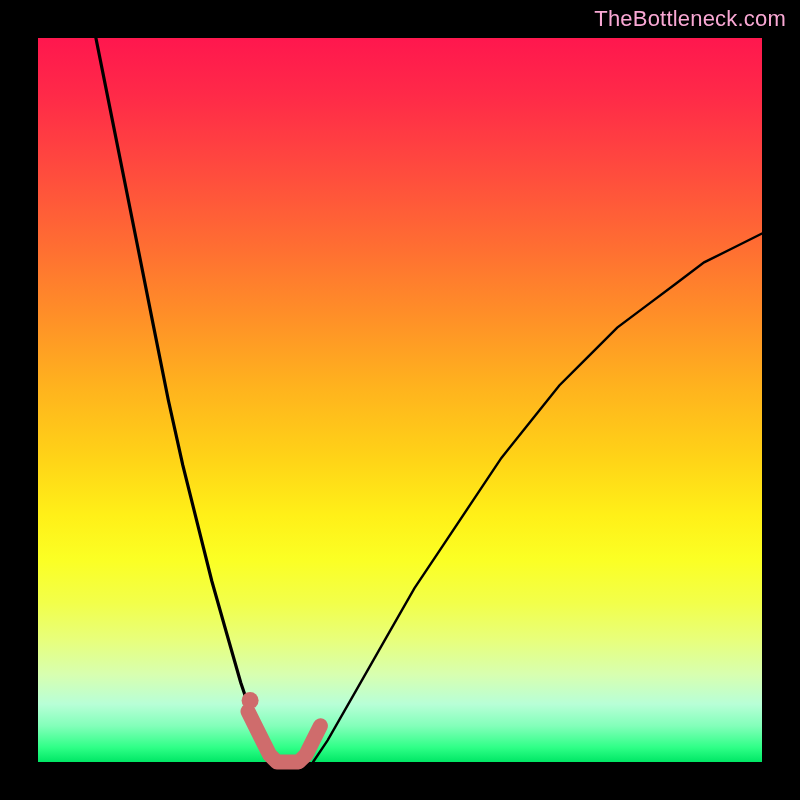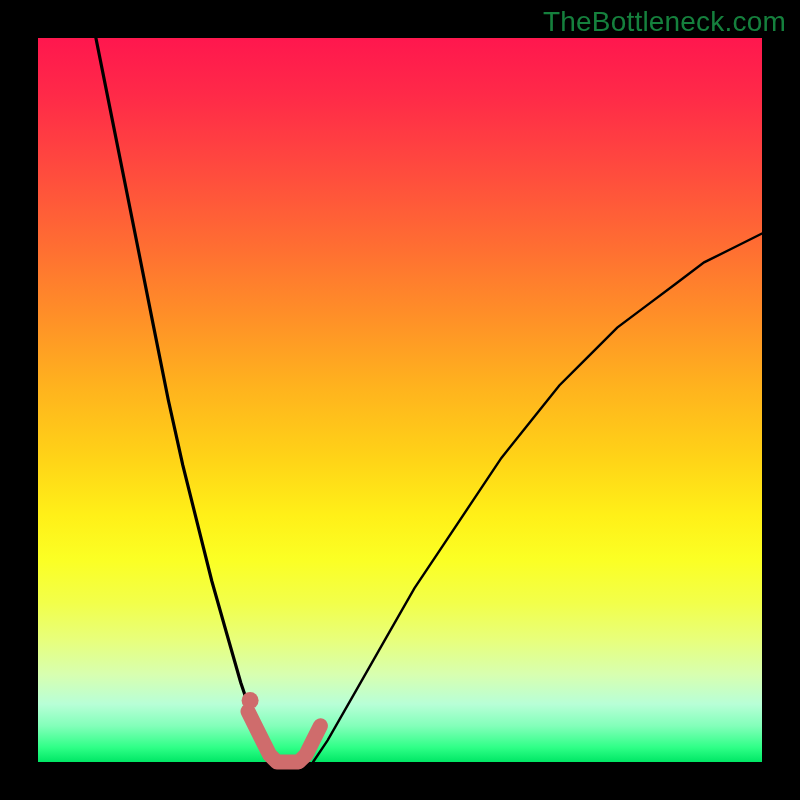--- a/index.html
+++ b/index.html
@@ -42,22 +42,22 @@
       #b8ffd7 92%,
       #83ffba 95%,
       #2fff87 98%,
       #00e765 100%
     );
   }
   .watermark {
     position: absolute;
     top: 6px;
     right: 14px;
-    color: #15803d;
-    font-size: 28px;
+    color: #f9a8d4;
+    font-size: 22px;
     letter-spacing: 0.2px;
     font-weight: 500;
   }
   svg.curve {
     position: absolute;
     left: 0;
     top: 0;
     width: 724px;
     height: 724px;
     overflow: visible;

